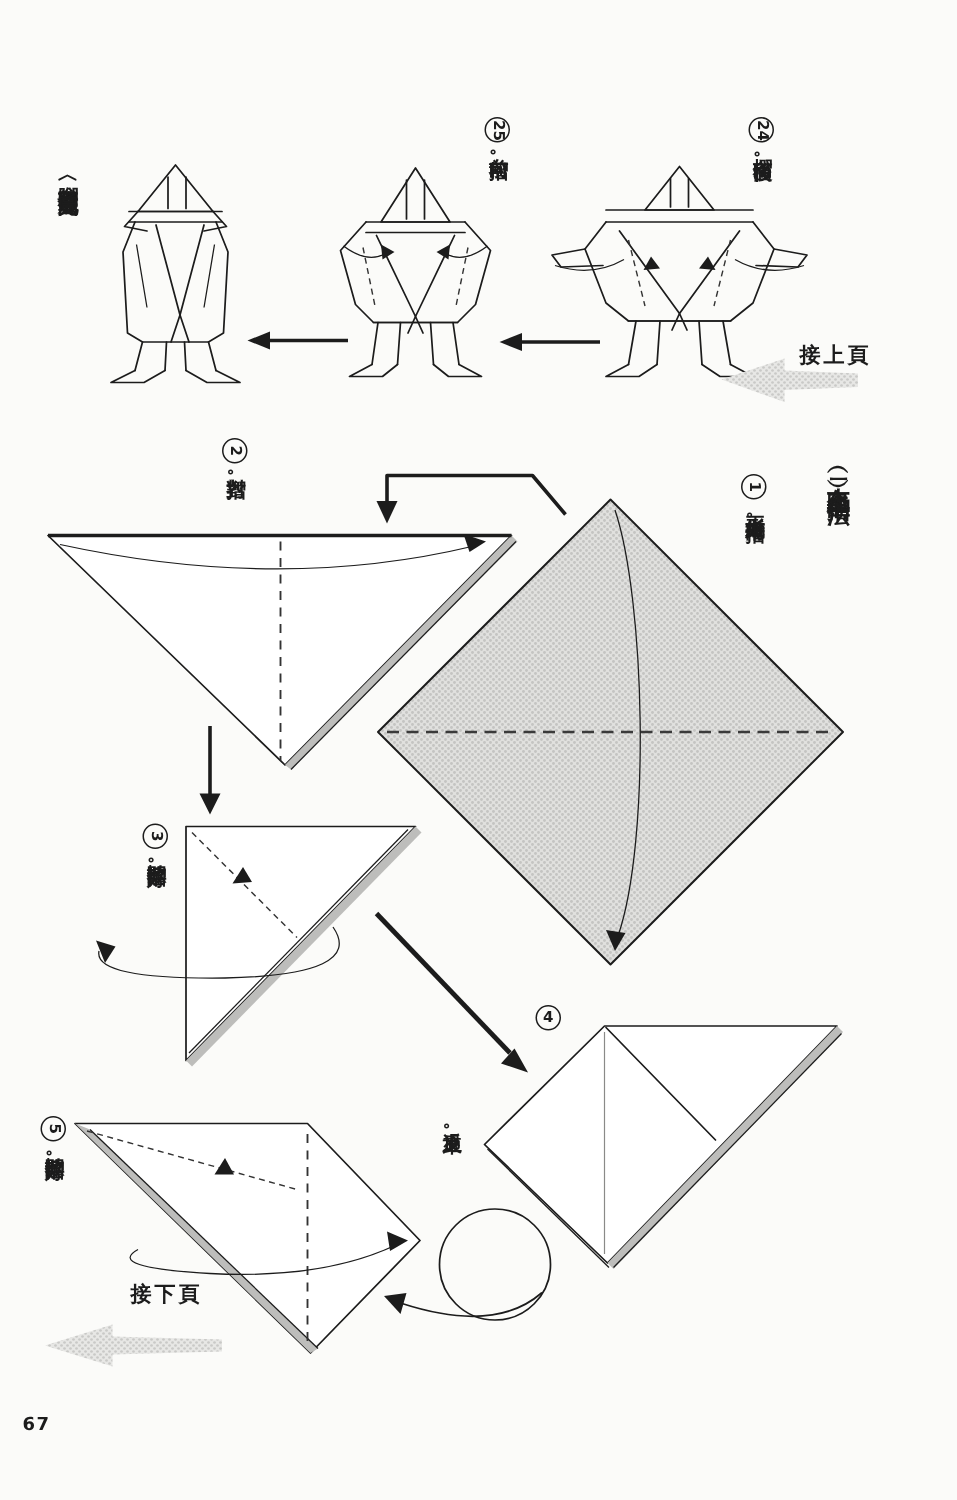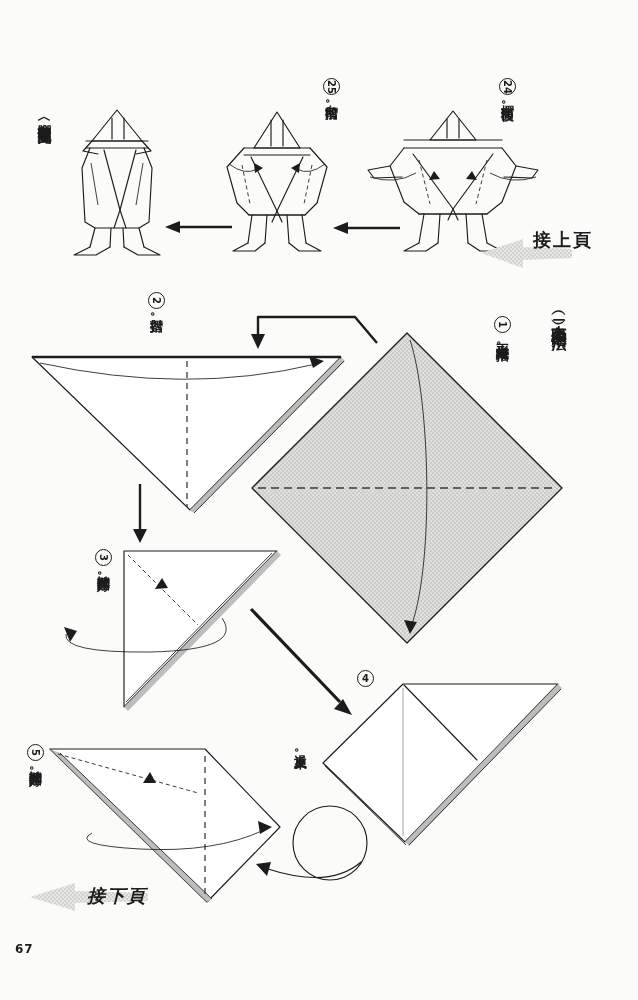--- a/index.html
+++ b/index.html
@@ -29,21 +29,21 @@
   .dashBold{fill:none;stroke:#3a3a3a;stroke-width:1.7;stroke-dasharray:8 5;}
   .blk{fill:var(--ink);stroke:none;}
   .shade{fill:var(--layer_shade);stroke:none;}
   .white{fill:#ffffff;}
   
   .vlabel{
     position:absolute;writing-mode:vertical-rl;
     font-size:13px;line-height:19px;font-weight:600;
     letter-spacing:1px;white-space:normal;
   }
-  .hlabel{position:absolute;font-size:18px;font-weight:600;letter-spacing:2px;}
+  .hlabel{position:absolute;font-size:14px;font-weight:600;letter-spacing:2px;}
   .title{font-size:15.5px;letter-spacing:2px;line-height:20px;}
   .circ{
     display:inline-block;width:17px;height:17px;
     border:1.4px solid var(--ink);border-radius:50%;
     font-size:10px;font-weight:bold;line-height:16px;
     text-align:center;letter-spacing:0;
     box-sizing:border-box;background:#fbfbf9;
   }
   .circ.abs{position:absolute;}
   .pagenum{position:absolute;font-size:12px;font-weight:bold;letter-spacing:1px;}
@@ -223,17 +223,17 @@
 </div>
 
 <span class="circ abs" style="left:357px;top:670px;">4</span>
 
 <div class="vlabel" style="left:26px;top:744px;height:96px;">
   <span class="circ">5</span><span>掀開摺好。</span>
 </div>
 
 <div class="vlabel" style="left:291px;top:744px;height:76px;">反過來。</div>
 
-<div class="hlabel" style="left:87px;top:884px;font-style:italic;">接下頁</div>
+<div class="hlabel" style="left:87px;top:854px;">接下頁</div>
 
 <div class="pagenum" style="left:15px;top:942px;">67</div>
 
 </div>
 
 </body></html>

